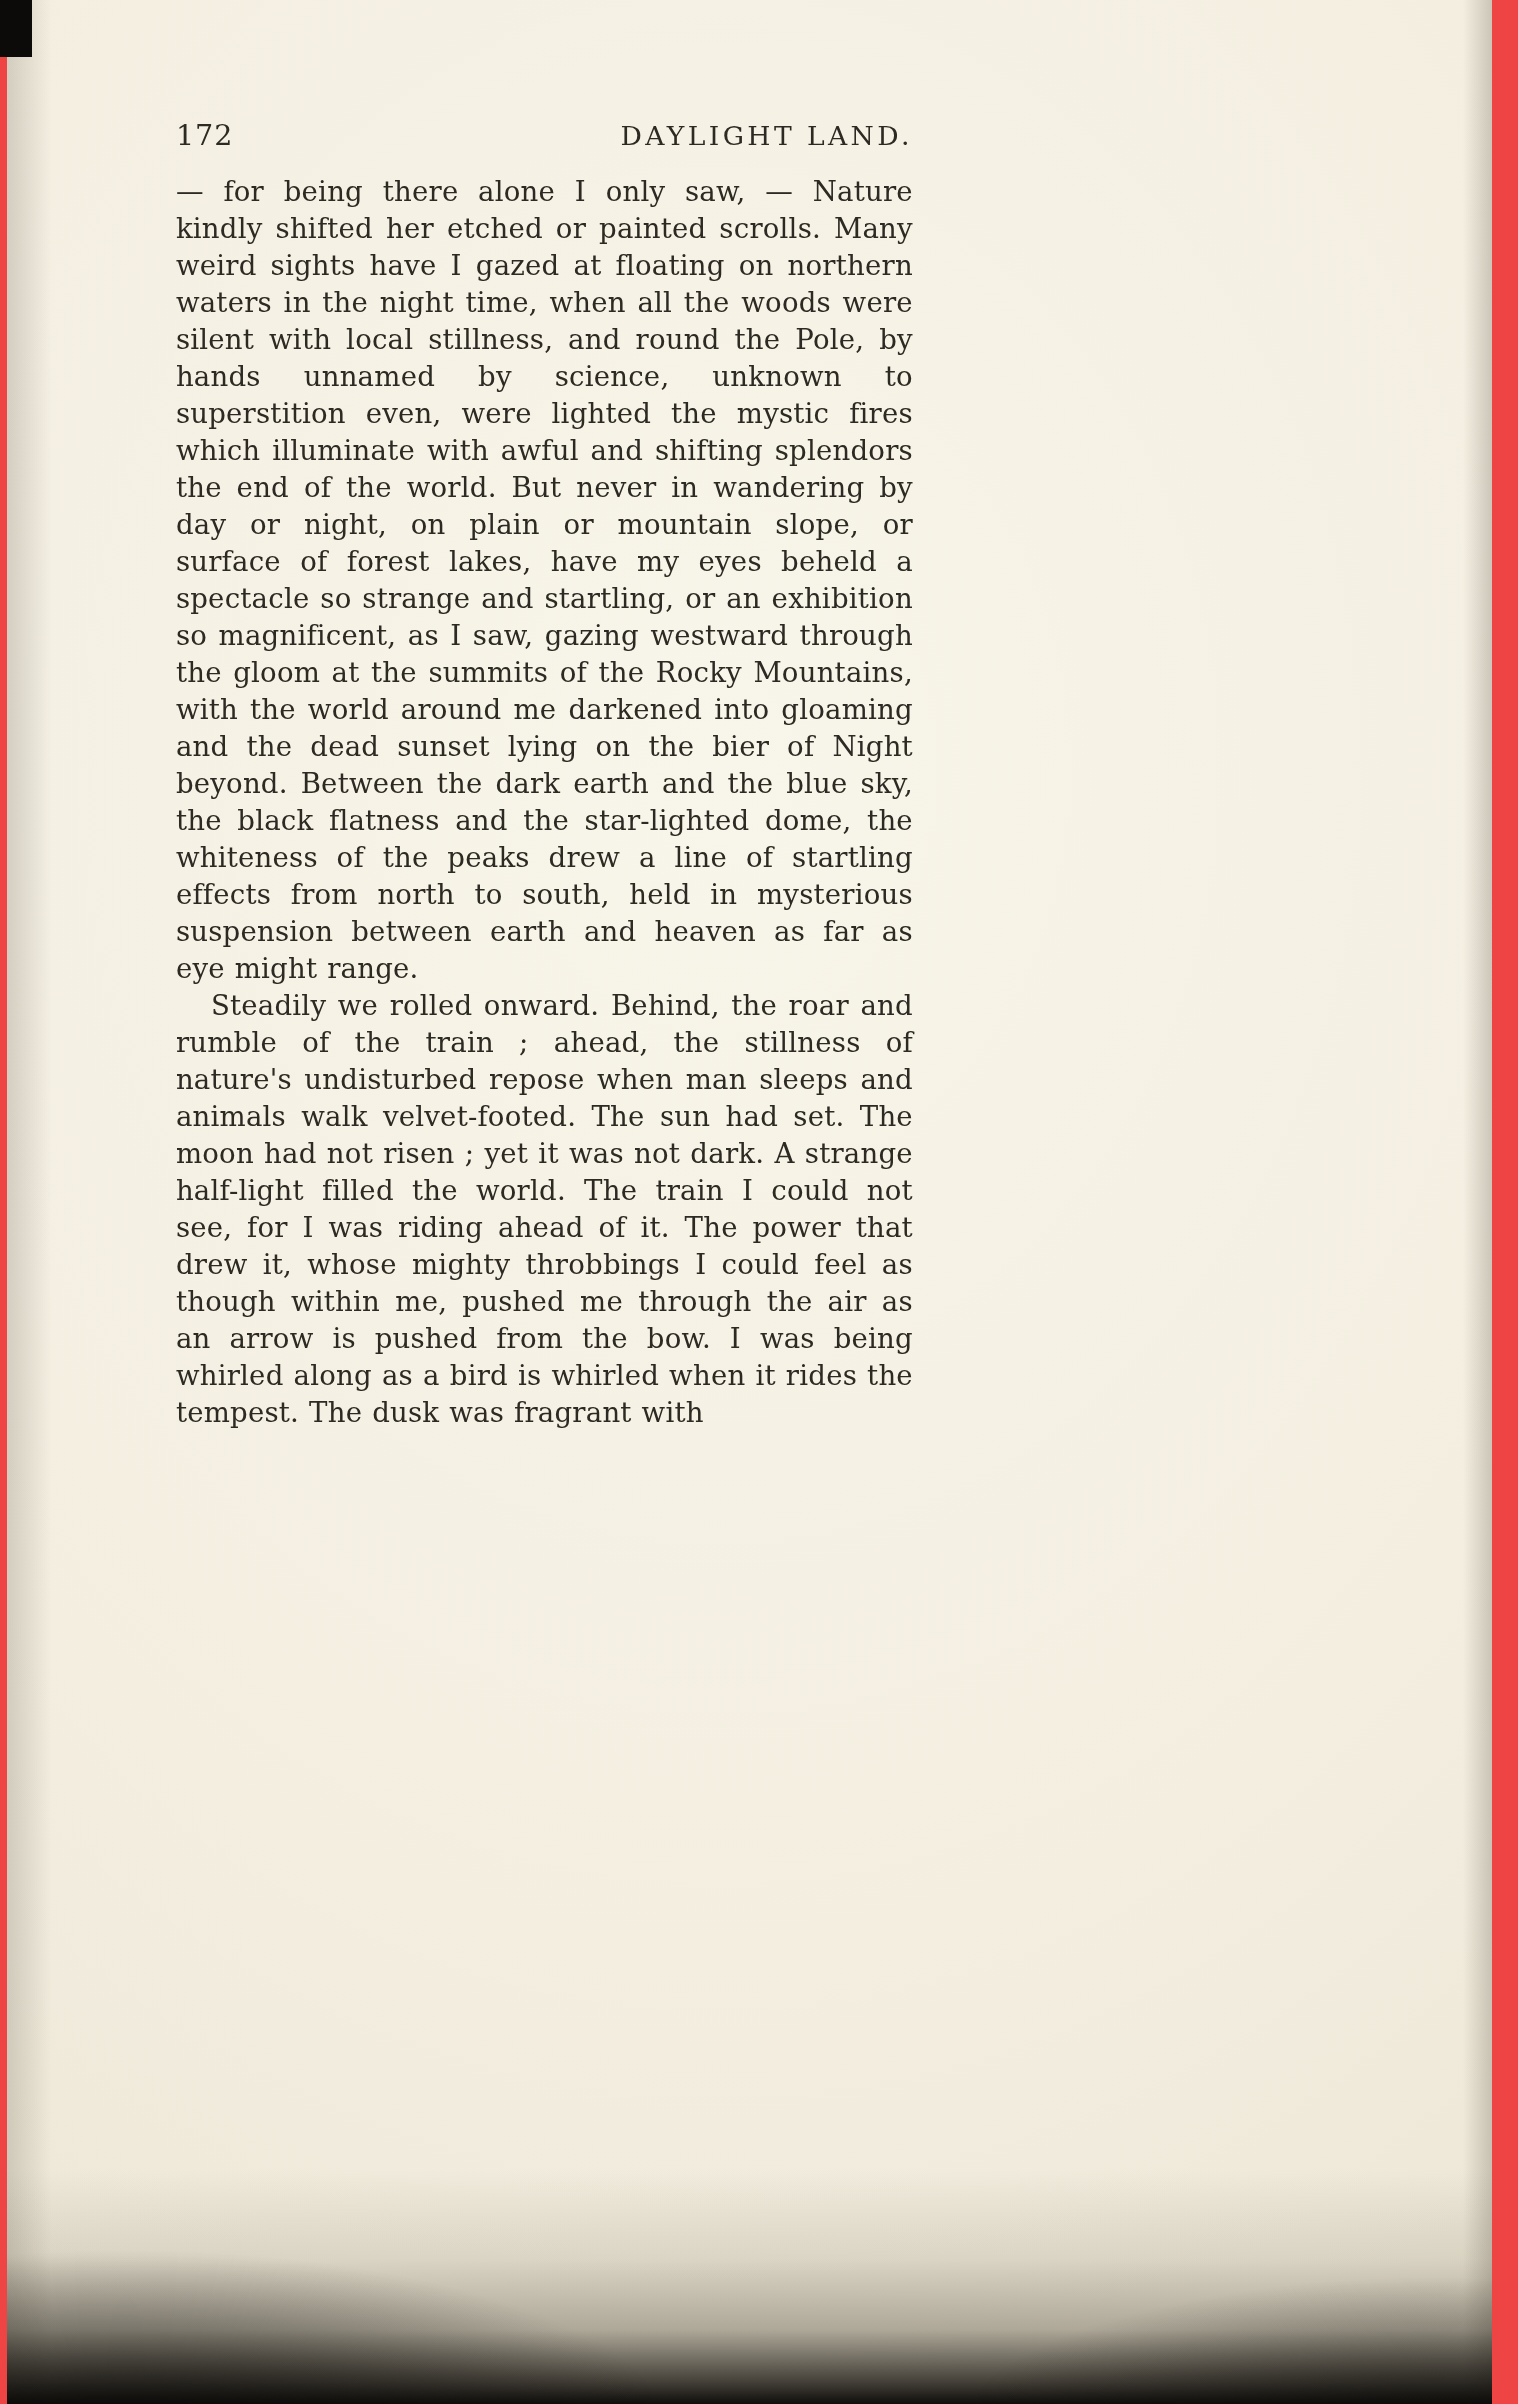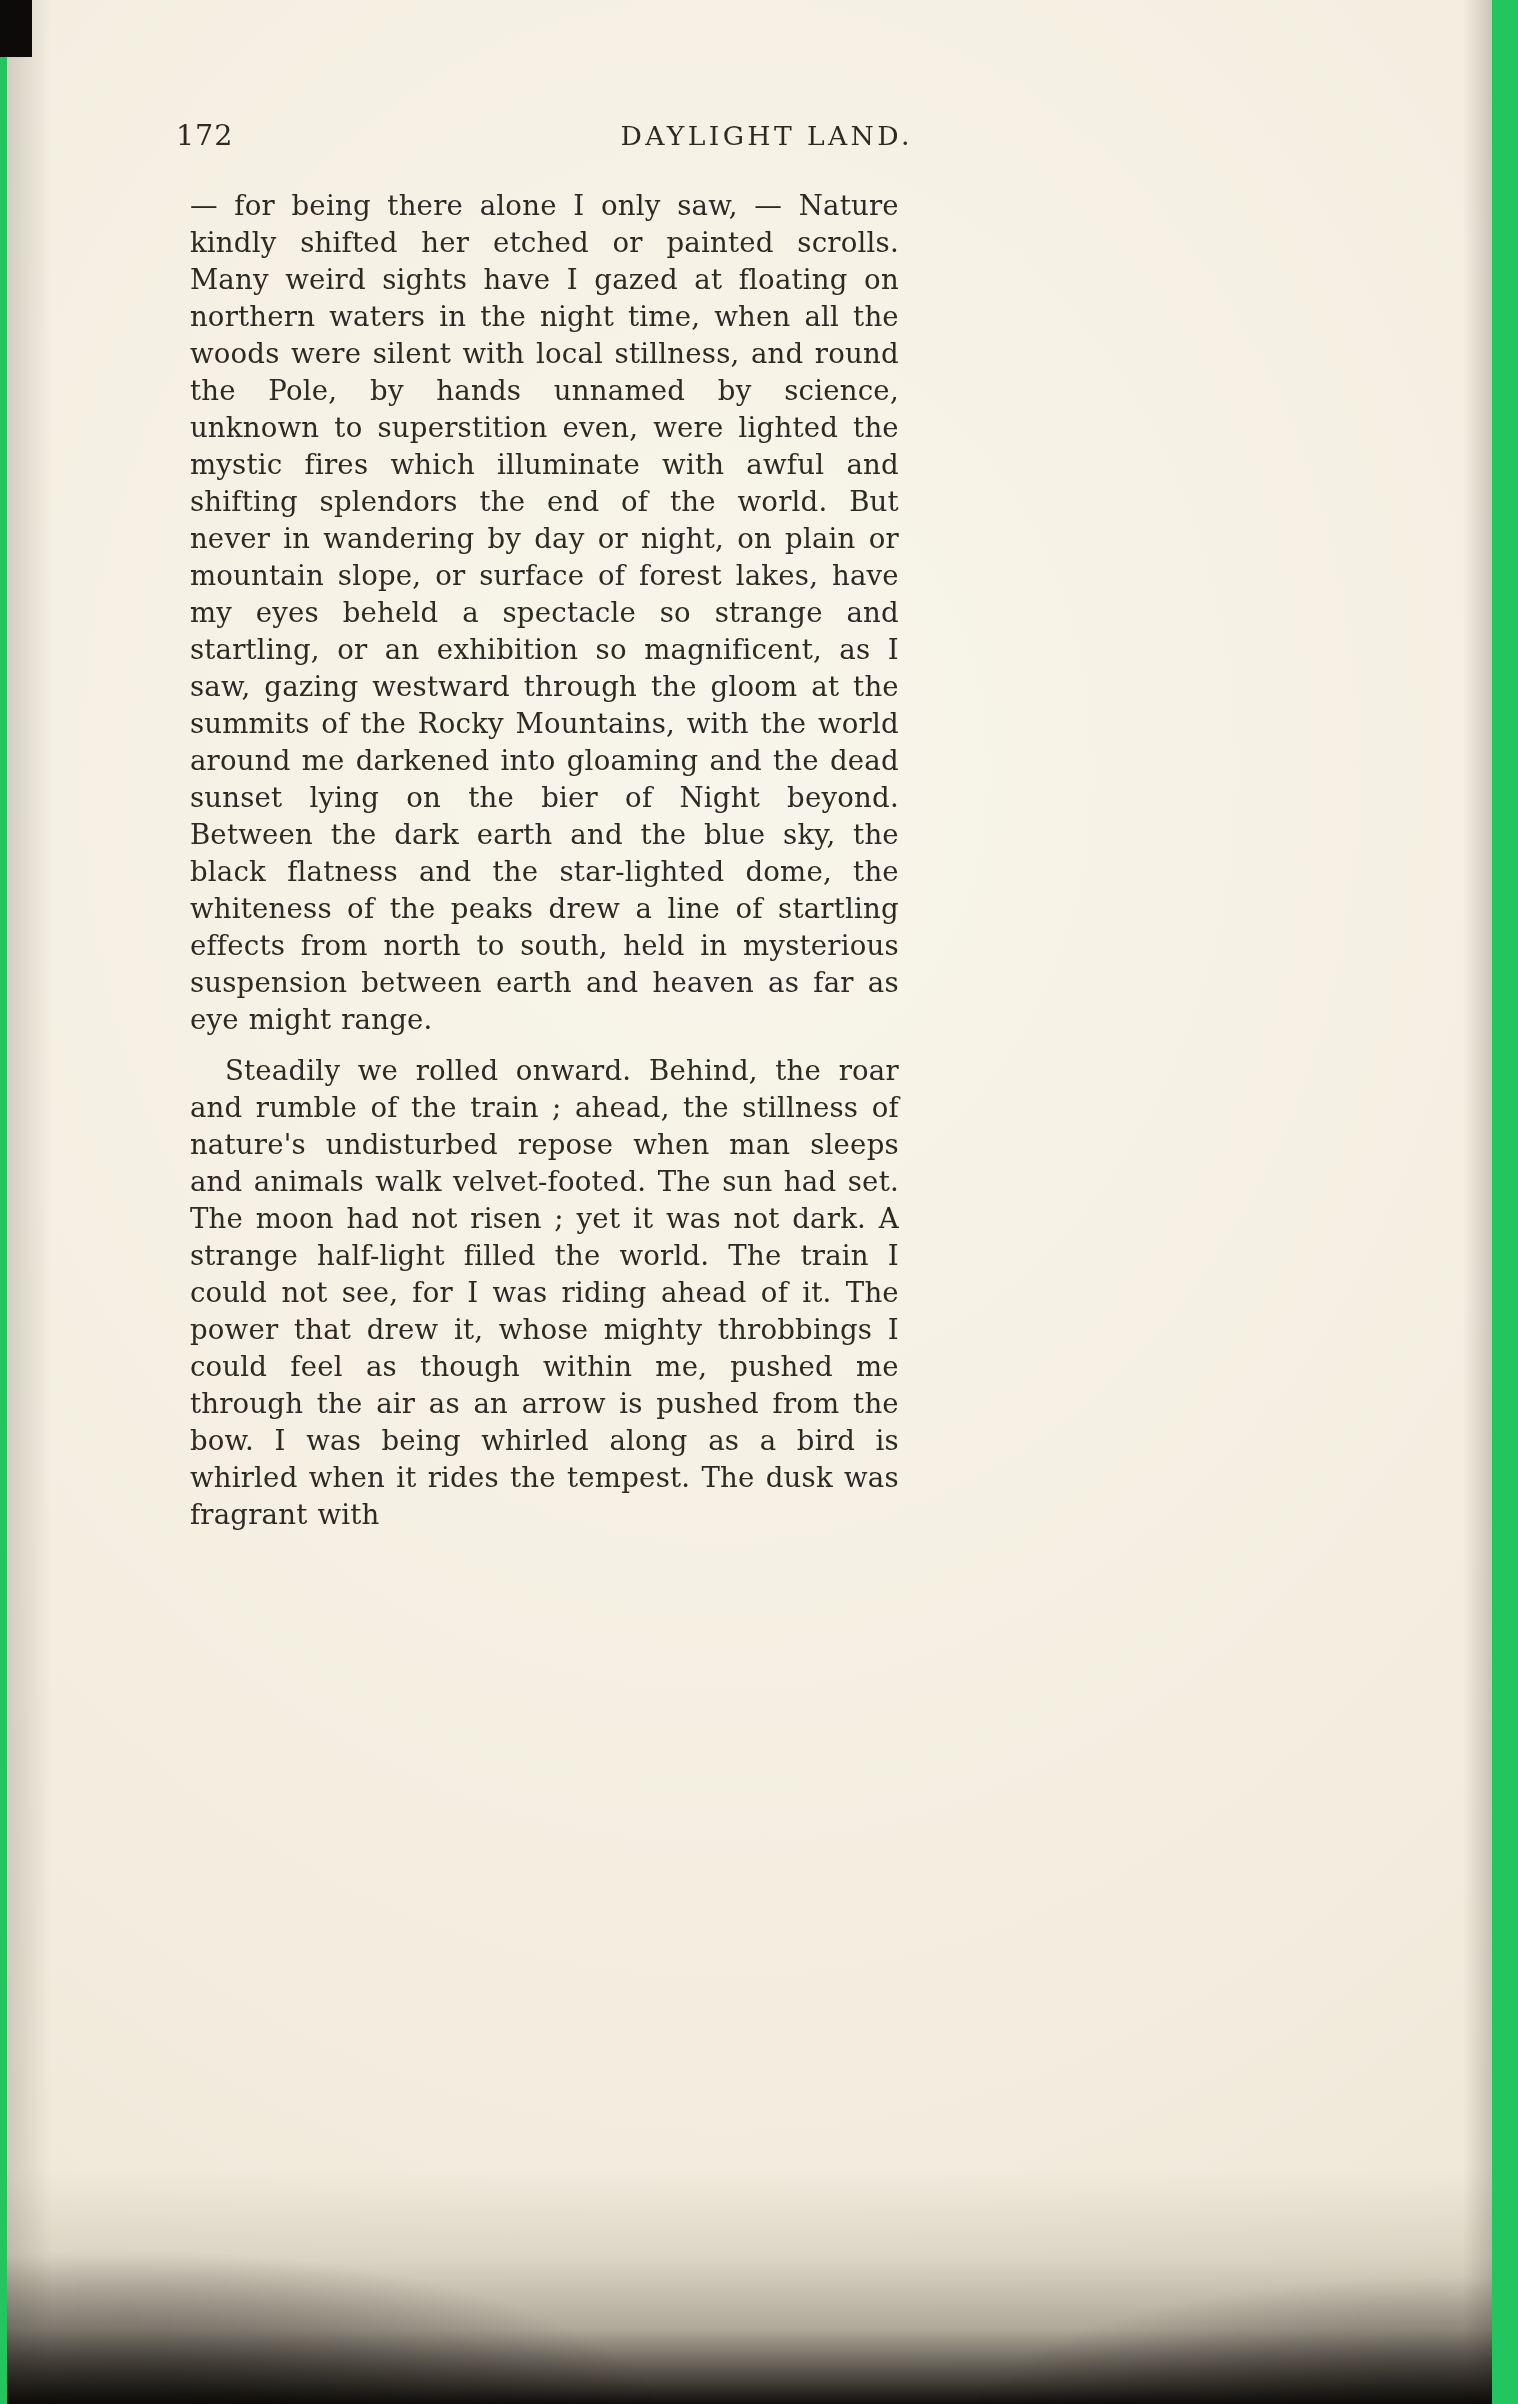--- a/index.html
+++ b/index.html
@@ -4,21 +4,21 @@
 <style>
   html, body {
     margin: 0;
     padding: 0;
     background: #0c0b09;
   }
   .scan {
     position: relative;
     width: 1518px;
     height: 2405px;
-    background: #22c55e;
+    background: #ef4444;
     overflow: hidden;
     font-family: "DejaVu Serif", "Liberation Serif", serif;
   }
   .page {
     position: absolute;
     left: 6.9px;
     top: 0;
     right: 25.6px;
     bottom: 0;
     background:
@@ -89,21 +89,21 @@
     top: 173px;
     width: 737px;
     text-align: justify;
     font-size: 27.6px;
     line-height: 37px;
     letter-spacing: 0.2px;
     word-spacing: 1px;
     color: #2d2a24;
   }
   .para {
-    margin: 14px;
+    margin: 0;
     padding: 0;
   }
   .para.indent {
     text-indent: 35px;
   }
 </style>
 </head>
 <body>
 
 <div class="scan">

